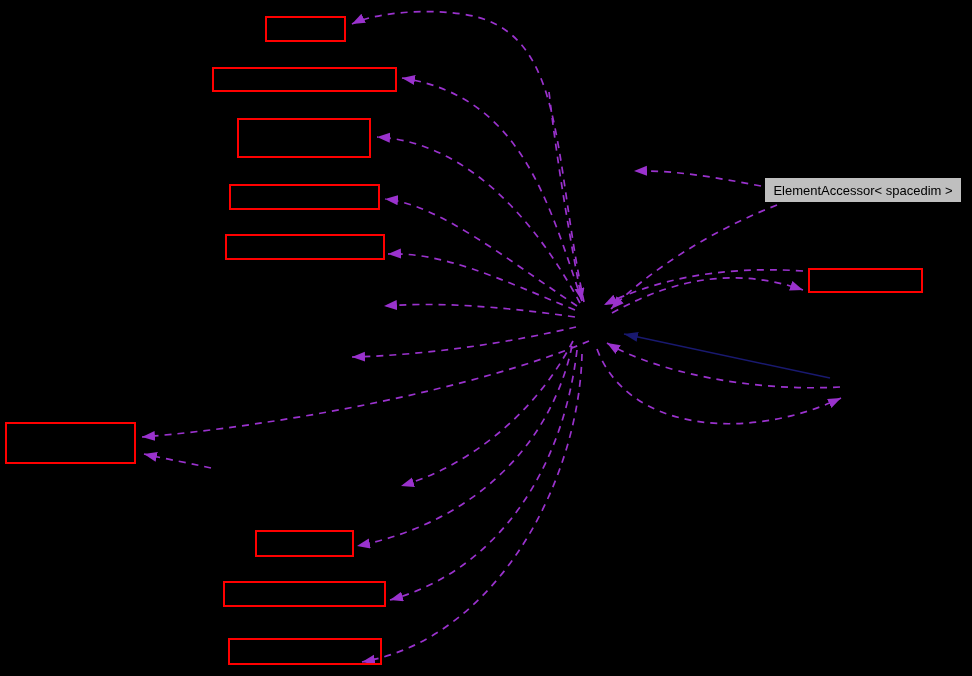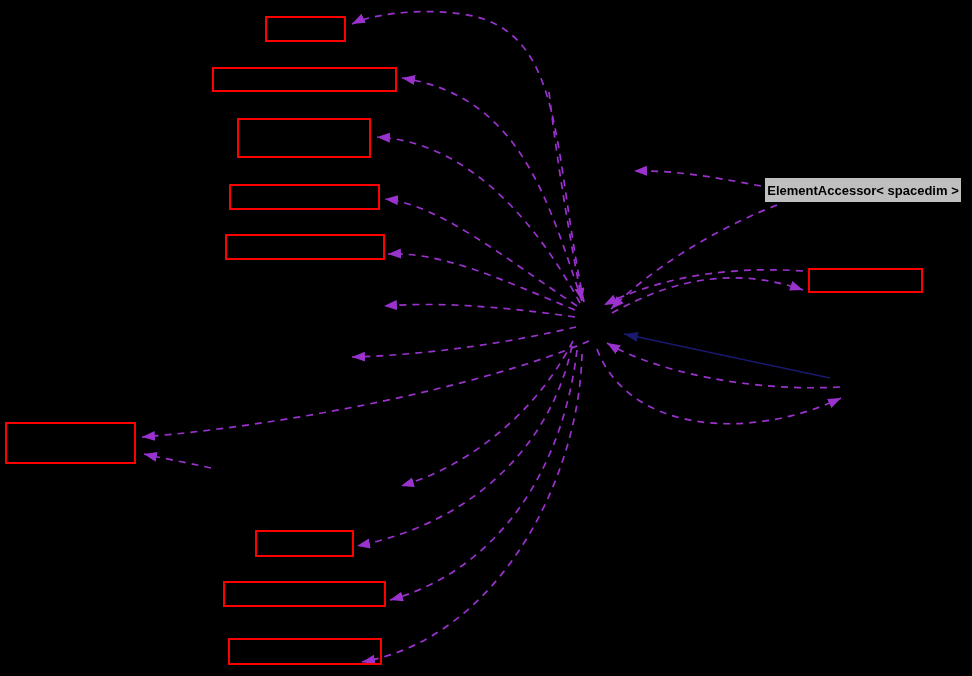--- a/index.html
+++ b/index.html
@@ -22,21 +22,20 @@
     stroke:var(--edge-solid,#191970);
     stroke-width:1.5;
   }
   #nodes-layer{position:absolute;left:0;top:0;width:972px;height:676px;}
   .node{
     position:absolute;
     box-sizing:border-box;
     display:flex;align-items:center;justify-content:center;
     font-size:13px;
     white-space:nowrap;
-    font-weight:bold;
   }
   .node.red{
     border:2px solid var(--node-border,#ff0000);
     background:transparent;
     color:transparent; 
   }
   .node.current{
     background:var(--current-bg,#bfbfbf);
     color:var(--current-text,#000000);
   }

